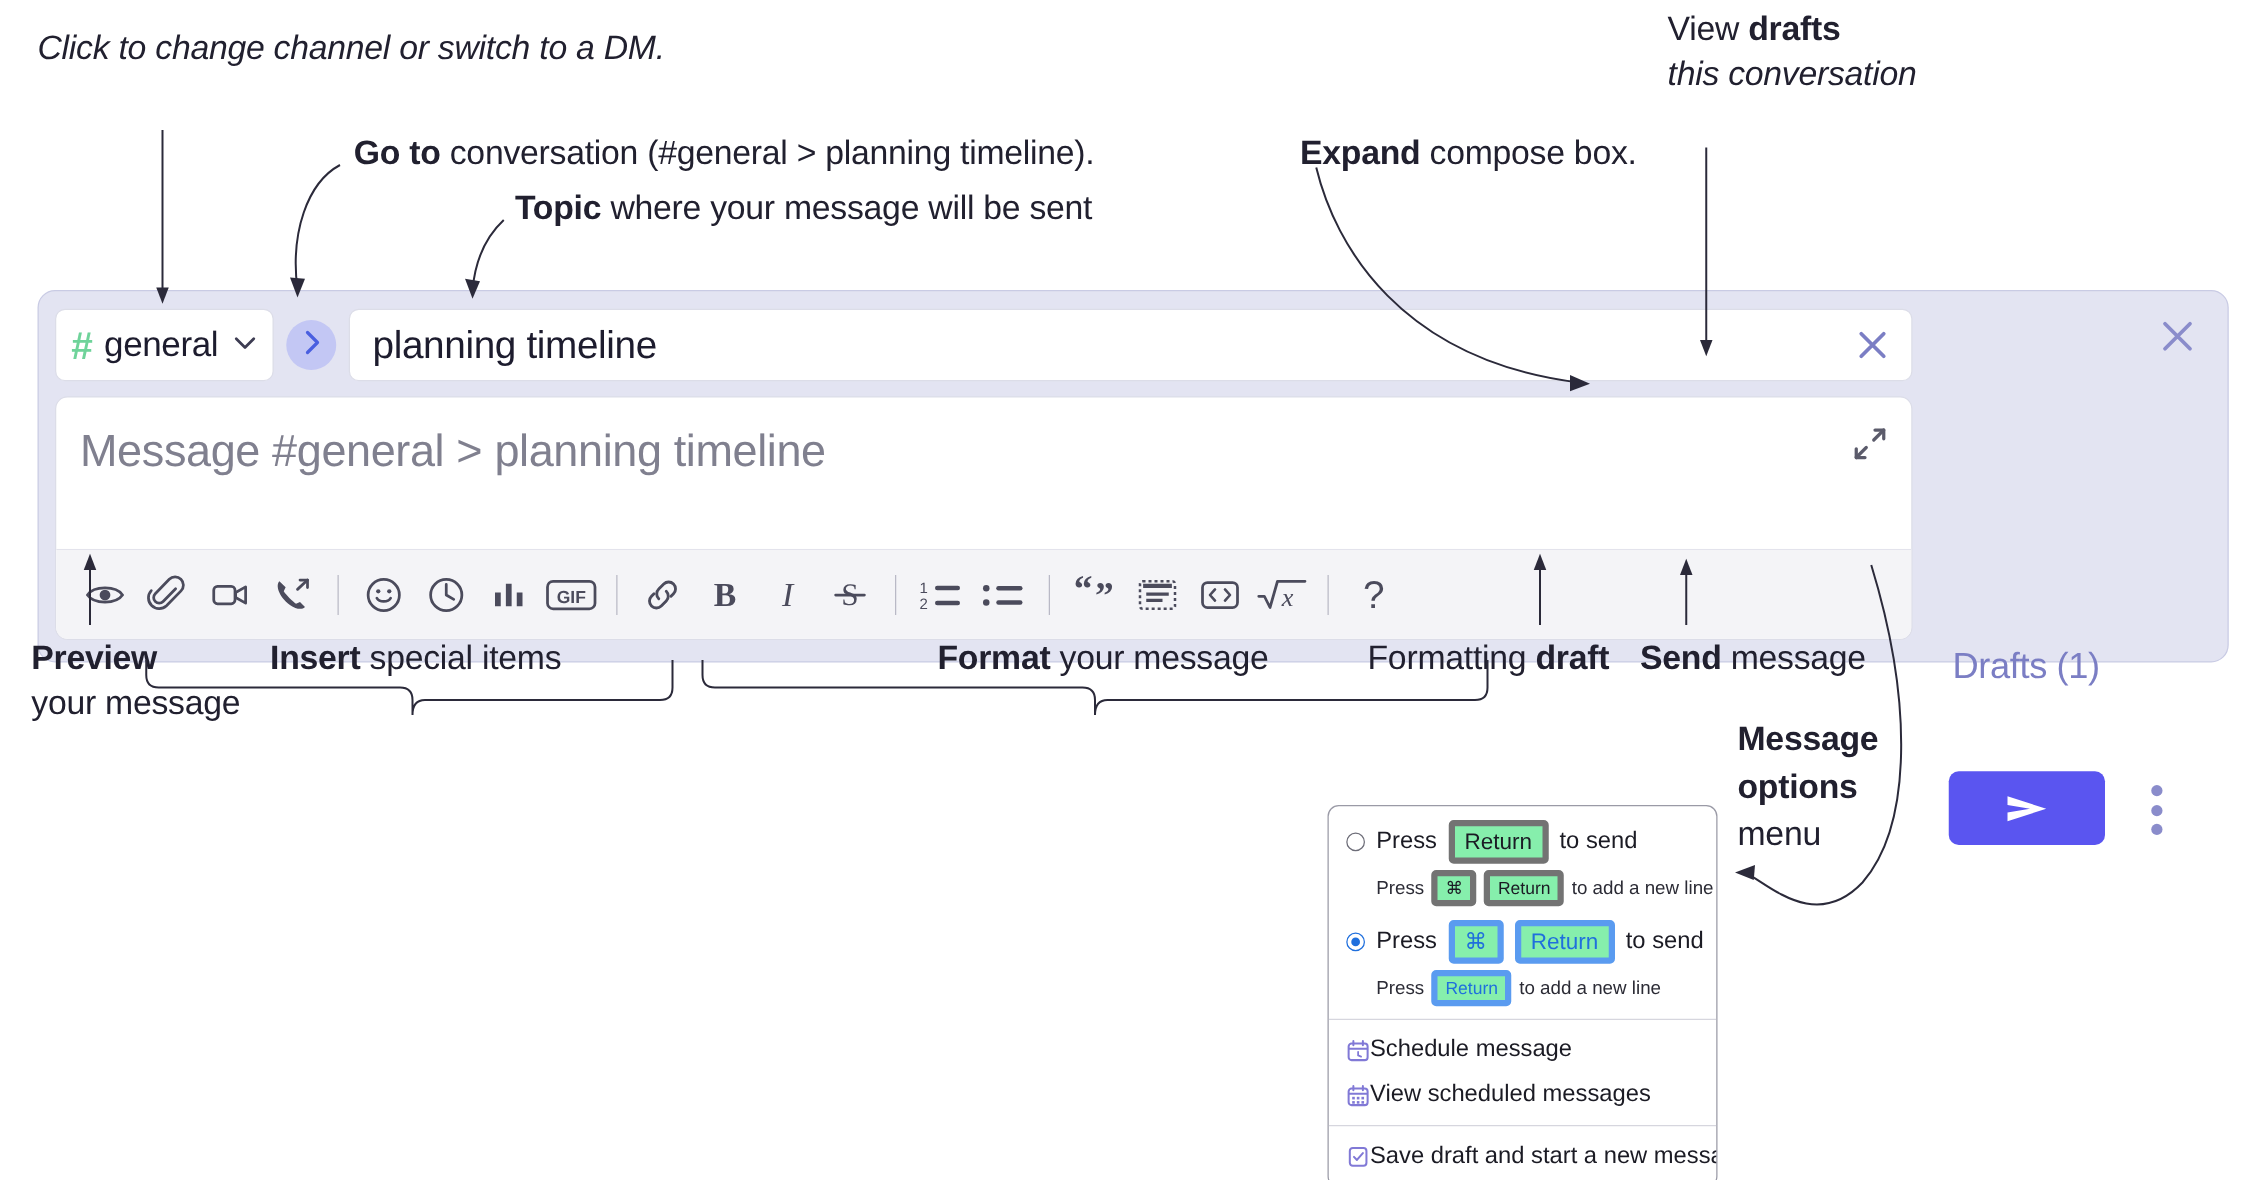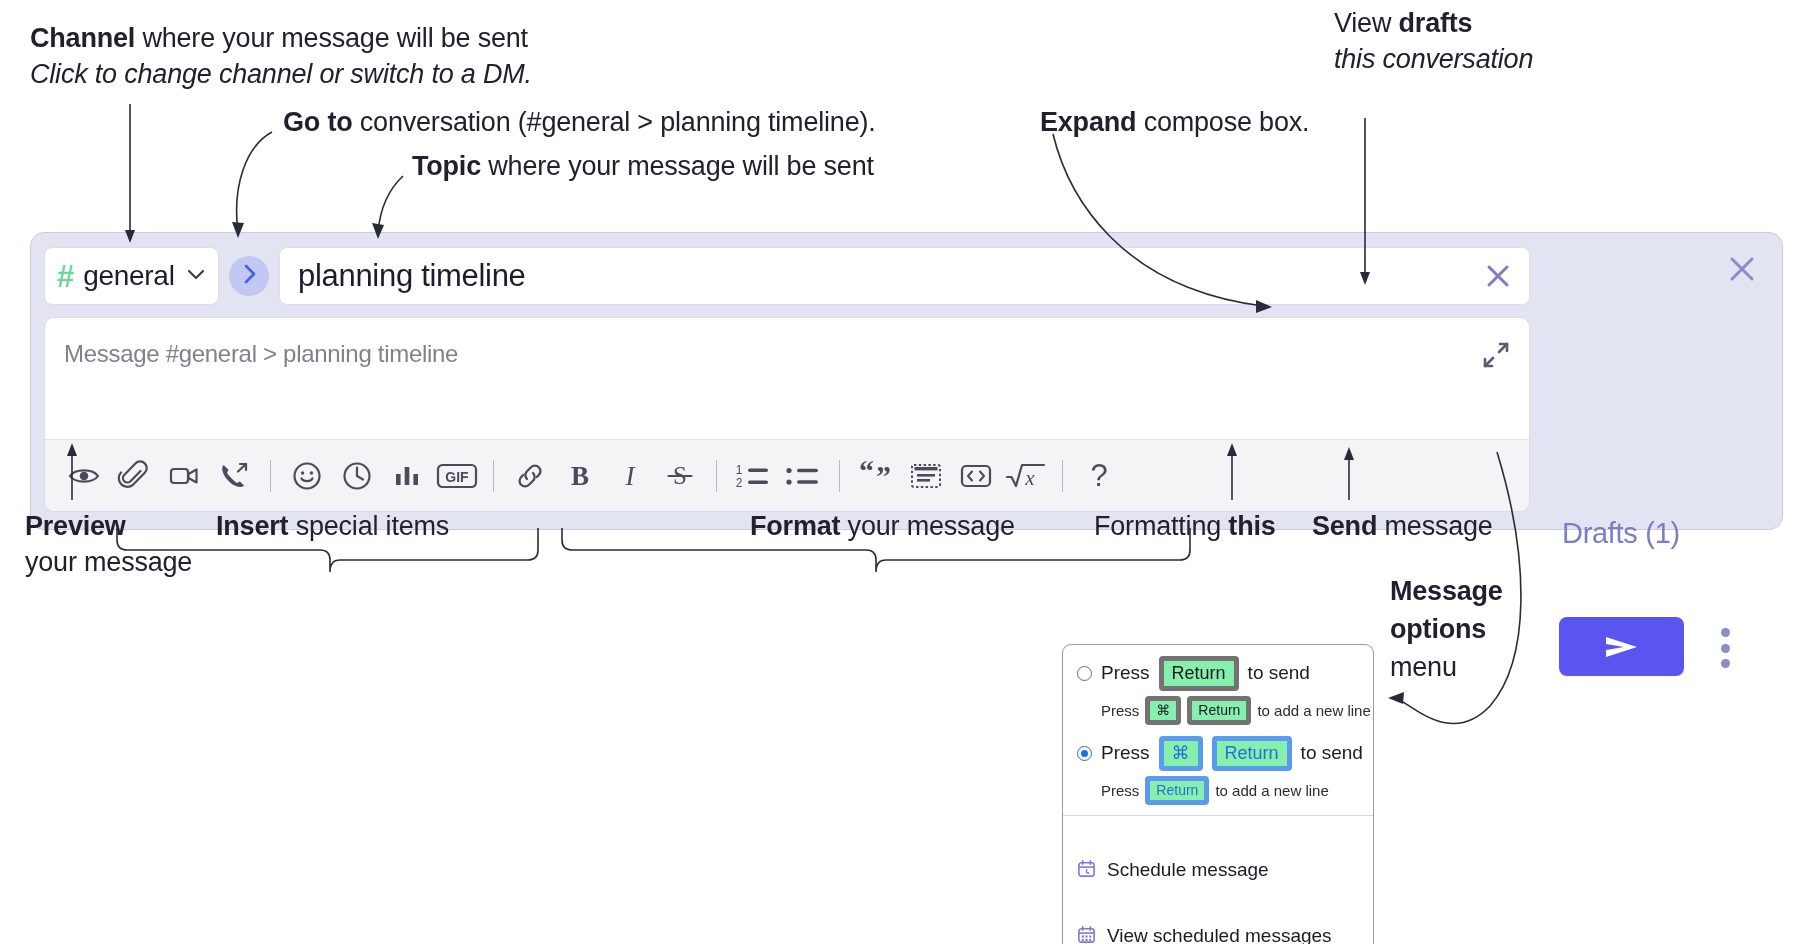--- a/index.html
+++ b/index.html
@@ -60,21 +60,21 @@
   #topic-field .tval{font-size:31px;color:#1d1c2e;letter-spacing:-0.3px;}
   #topic-clear{margin-left:auto;width:34px;height:34px;display:flex;align-items:center;justify-content:center;}
 
   
   #message-box{
     margin-top:11px;
     background:#ffffff;border:1px solid #dcdde8;border-radius:10px;
     height:195px;box-sizing:border-box;position:relative;
   }
   #message-placeholder{
-    position:absolute;left:19px;top:22px;font-size:24px;color:#80808f;letter-spacing:-0.3px;
+    position:absolute;left:19px;top:22px;font-size:36px;color:#80808f;letter-spacing:-0.3px;
   }
   #expand-btn{position:absolute;right:16px;top:20px;width:34px;height:34px;}
 
   #toolbar{
     position:absolute;left:0;right:0;bottom:0;height:72px;
     background:#f4f4f7;border-top:1px solid #e3e3ec;border-radius:0 0 9px 9px;
     display:flex;align-items:center;padding:0 14px;box-sizing:border-box;gap:0;
   }
   .tbtn{width:50px;height:50px;display:flex;align-items:center;justify-content:center;flex:0 0 auto;}
   .tbtn svg{display:block;}
@@ -107,21 +107,21 @@
   .sub-row{display:flex;align-items:center;gap:6px;padding:3px 14px 3px 38px;}
   .sub-row .rlabel{font-size:15px;color:#2b2b35;}
   .key{
     display:inline-flex;align-items:center;justify-content:center;
     border:5px solid #737373;border-radius:4px;background:#86efac;
     font-size:18px;color:#1b1b24;padding:1px 8px;line-height:1.25;white-space:nowrap;
   }
   .key.sm{font-size:14px;padding:1px 6px;}
   .key.blue{border-color:#5a9bf0;color:#1f6fdd;}
   .menu-div{height:1px;background:#d6d6de;}
-  .menu-item{display:flex;align-items:flex-start;gap:11px;padding:7px 14px;margin-top:30px;}
+  .menu-item{display:flex;align-items:center;padding:7px 14px;}
   .menu-item .mlabel{font-size:19px;color:#1b1b24;white-space:nowrap;}
   .mi-icon{width:19px;height:19px;flex:0 0 auto;display:block;}
 </style>
 </head>
 <body>
 
 <div class="abs" id="compose-panel">
 
   <div id="rail-close">
     <svg width="36" height="36" viewBox="0 0 36 36">
@@ -415,21 +415,20 @@
       <svg class="mi-icon" viewBox="0 0 20 20">
         <rect x="3" y="2.5" width="14" height="15" rx="2.5" stroke="#8179d6" stroke-width="1.7" fill="none"></rect>
         <path d="M6.5 10 L9 12.6 L14 6.8" stroke="#8179d6" stroke-width="1.7" fill="none" stroke-linecap="round" stroke-linejoin="round"></path>
       </svg>
       <span class="mlabel">Save draft and start a new message</span>
     </div>
   </div>
 </div>
 
 <div class="abs anno" style="left:30px;top:20px;">
-  <div><b>Channel</b><span> where your message will be sent</span></div>
   <div><i>Click to change channel or switch to a DM.</i></div>
 </div>
 
 <div class="abs anno" style="left:283px;top:104px;">
   <b>Go to</b><span> conversation (#general &gt; planning timeline).</span>
 </div>
 
 <div class="abs anno" style="left:412px;top:148px;">
   <b>Topic</b><span> where your message will be sent</span>
 </div>
@@ -450,21 +449,21 @@
 
 <div class="abs anno" style="left:216px;top:508px;">
   <b>Insert</b><span> special items</span>
 </div>
 
 <div class="abs anno" style="left:750px;top:508px;">
   <b>Format</b><span> your message</span>
 </div>
 
 <div class="abs anno" style="left:1094px;top:508px;">
-  <span>Formatting </span><b>this</b>
+  <span>Formatting </span><b>draft</b>
 </div>
 
 <div class="abs anno" style="left:1312px;top:508px;">
   <b>Send</b><span> message</span>
 </div>
 
 <div class="abs anno" style="left:1390px;top:572px;line-height:38px;">
   <div><b>Message</b></div>
   <div><b>options</b></div>
   <div><span>menu</span></div>

